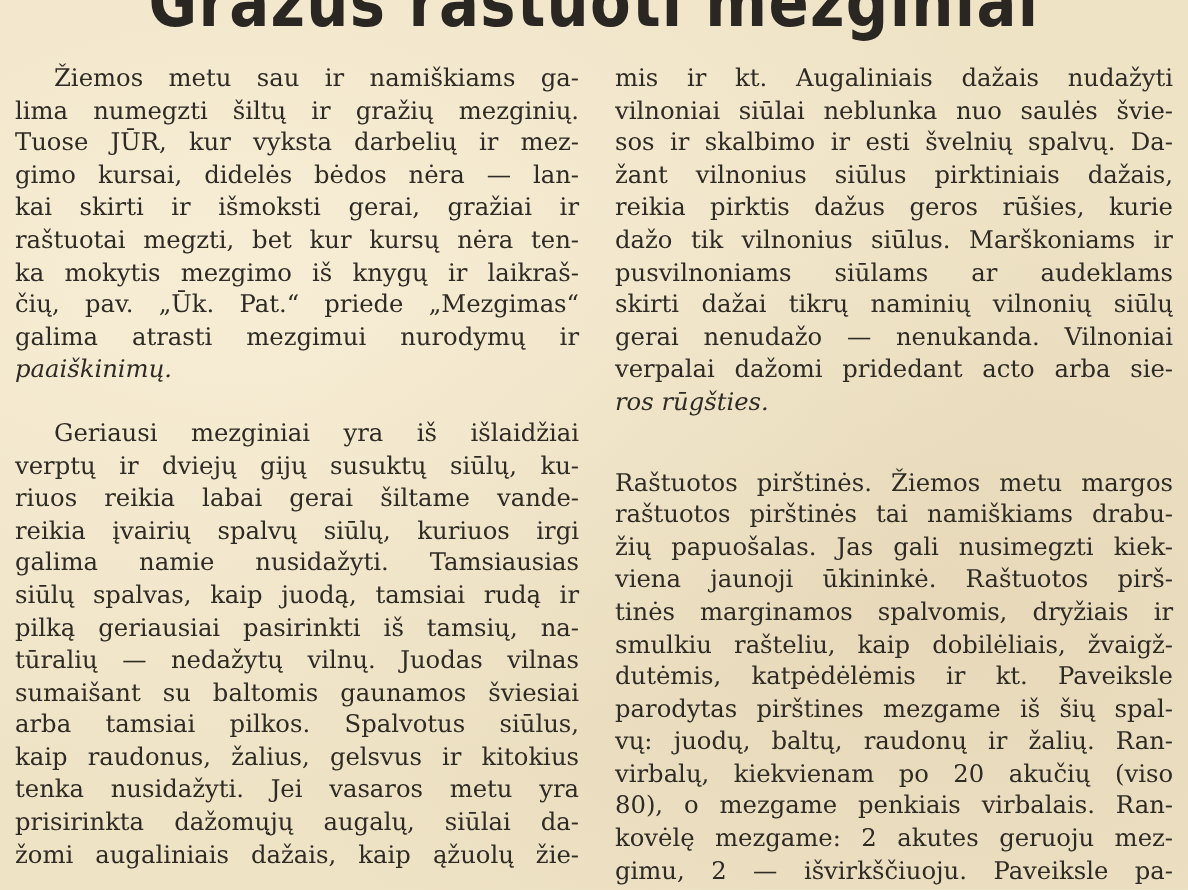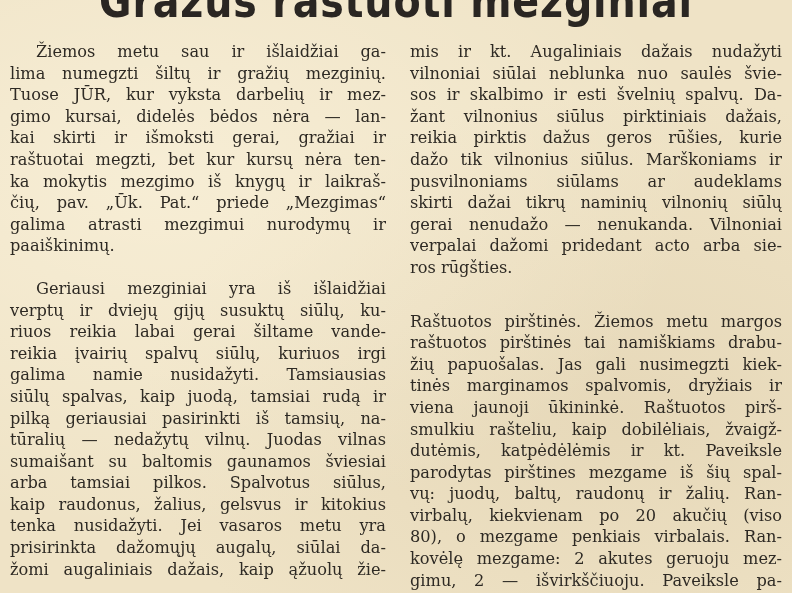--- a/index.html
+++ b/index.html
@@ -24,32 +24,32 @@
     position:absolute; top:41px;
     font-size:16.2px; line-height:21.6px;
     text-align:justify;
   }
   .col-left { left:10px; width:376px; }
   .col-right { left:410px; width:372px; }
   .col p { margin:0; }
   .indent { text-indent:26px; }
   .gap { height:21px; }
   .line { display:block; white-space:nowrap; text-align:justify; text-align-last:justify; }
-  .line.last { text-align-last:left; }
+  .line.last { text-align-last:left;font-style:italic; }
   .line.indent { padding-left:26px; text-indent:0; }
   b.run-in { font-weight:normal; }
 </style>
 </head>
 <body>
 
 <div class="title">Gražūs raštuoti mezginiai</div>
 
 <div class="col col-left">
   <p>
-    <span class="line indent">Žiemos metu sau ir išlaidžiai ga-</span>
+    <span class="line indent">Žiemos metu sau ir namiškiams ga-</span>
     <span class="line">lima numegzti šiltų ir gražių mezginių.</span>
     <span class="line">Tuose JŪR, kur vyksta darbelių ir mez-</span>
     <span class="line">gimo kursai, didelės bėdos nėra — lan-</span>
     <span class="line">kai skirti ir išmoksti gerai, gražiai ir</span>
     <span class="line">raštuotai megzti, bet kur kursų nėra ten-</span>
     <span class="line">ka mokytis mezgimo iš knygų ir laikraš-</span>
     <span class="line">čių, pav. „Ūk. Pat.“ priede „Mezgimas“</span>
     <span class="line">galima atrasti mezgimui nurodymų ir</span>
     <span class="line last">paaiškinimų.</span>
   </p>
@@ -85,22 +85,22 @@
     <span class="line">skirti dažai tikrų naminių vilnonių siūlų</span>
     <span class="line">gerai nenudažo — nenukanda. Vilnoniai</span>
     <span class="line">verpalai dažomi pridedant acto arba sie-</span>
     <span class="line last">ros rūgšties.</span>
   </p>
   <div class="gap" style="height:32px"></div>
   <p>
     <span class="line"><b class="run-in">Raštuotos pirštinės.</b> <span>Žiemos metu margos</span></span>
     <span class="line">raštuotos pirštinės tai namiškiams drabu-</span>
     <span class="line">žių papuošalas. Jas gali nusimegzti kiek-</span>
+    <span class="line">viena jaunoji ūkininkė. Raštuotos pirš-</span>
     <span class="line">tinės marginamos spalvomis, dryžiais ir</span>
-    <span class="line">viena jaunoji ūkininkė. Raštuotos pirš-</span>
     <span class="line">smulkiu rašteliu, kaip dobilėliais, žvaigž-</span>
     <span class="line">dutėmis, katpėdėlėmis ir kt. Paveiksle</span>
     <span class="line">parodytas pirštines mezgame iš šių spal-</span>
     <span class="line">vų: juodų, baltų, raudonų ir žalių. Ran-</span>
     <span class="line">virbalų, kiekvienam po 20 akučių (viso</span>
     <span class="line">80), o mezgame penkiais virbalais. Ran-</span>
     <span class="line">kovėlę mezgame: 2 akutes geruoju mez-</span>
     <span class="line">gimu, 2 — išvirkščiuoju. Paveiksle pa-</span>
 
   </p>

